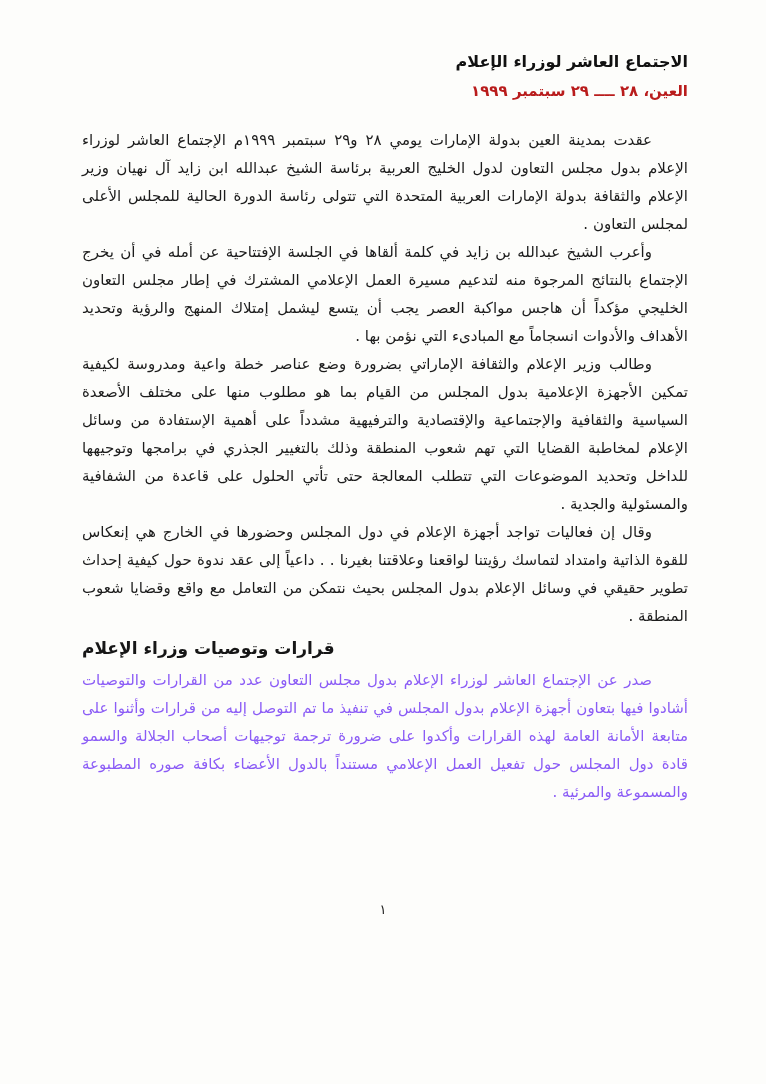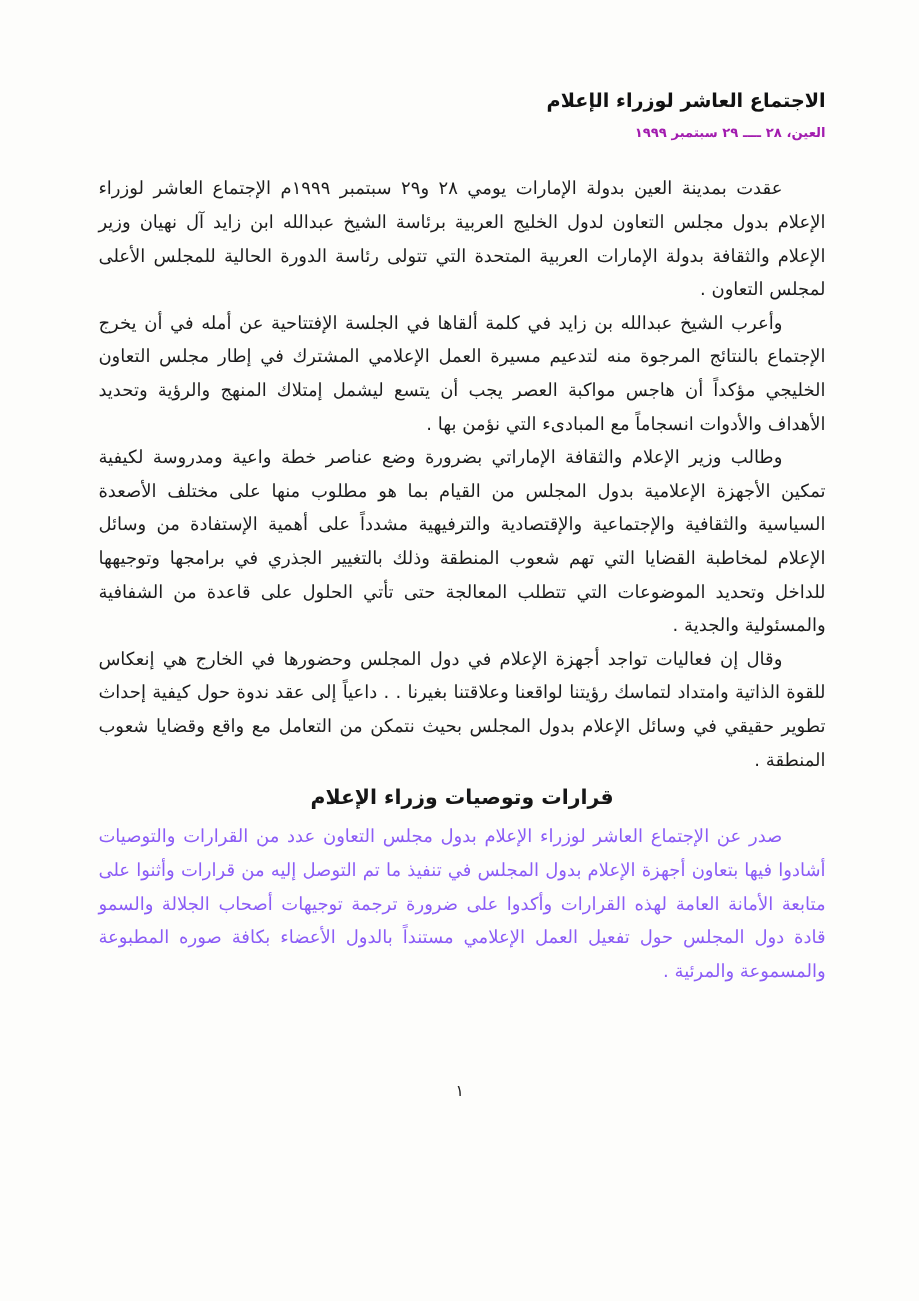--- a/index.html
+++ b/index.html
@@ -13,57 +13,57 @@
   .page {
     position: relative;
     width: 766px;
     height: 1084px;
     background: #fdfdfb;
     overflow: hidden;
     direction: rtl;
   }
   .content {
     position: absolute;
-    top: 74px;
+    top: 52px;
     right: 78px;
     width: 606px;
     color: #1c1c1c;
   }
   .doc-header {
     text-align: right;
     margin-bottom: 26px;
   }
   .title {
     font-size: 16px;
     font-weight: bold;
     letter-spacing: 0.3px;
     color: #111;
   }
   .date {
     margin-top: 11px;
-    font-size: 11px;
+    font-size: 15px;
     font-weight: bold;
-    color: #a21caf;
+    color: #b91c1c;
   }
   .body-text {
     font-size: 15px;
     line-height: 28px;
     text-align: justify;
     text-justify: inter-word;
     margin-top: 24px;
   }
   .body-text p {
     margin: 0;
     text-indent: 36px;
   }
   .section-heading {
     margin: 4px 0 4px 0;
     font-size: 17px;
     font-weight: bold;
-    text-align: center;
+    text-align: left;
     text-indent: 0;
     color: #161616;
   }
   .faded {
     color: #8b5cf6;
   }
   .page-number {
     position: absolute;
     top: 902px;
     left: 0;

